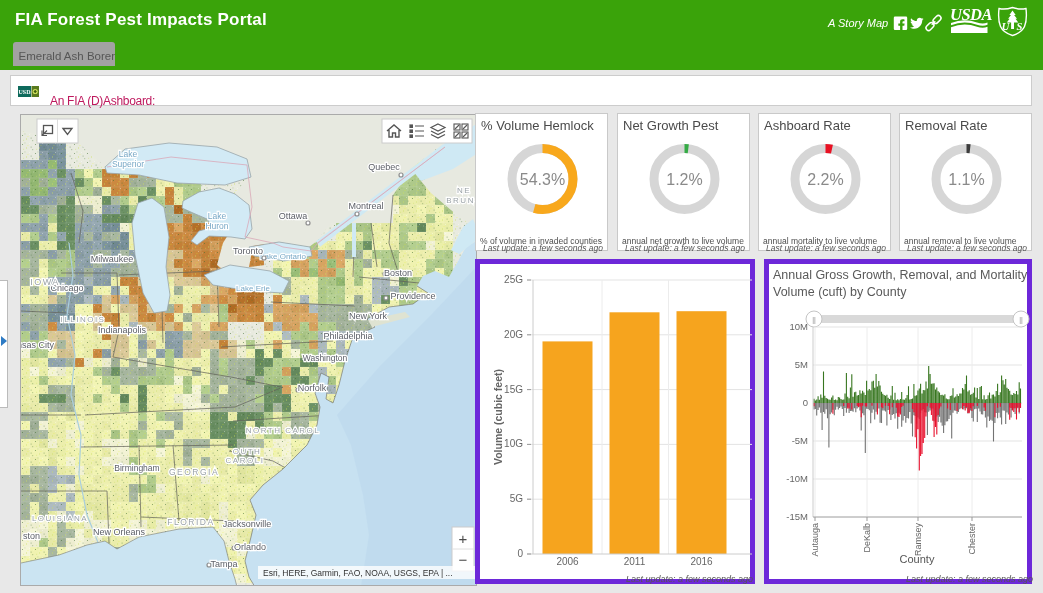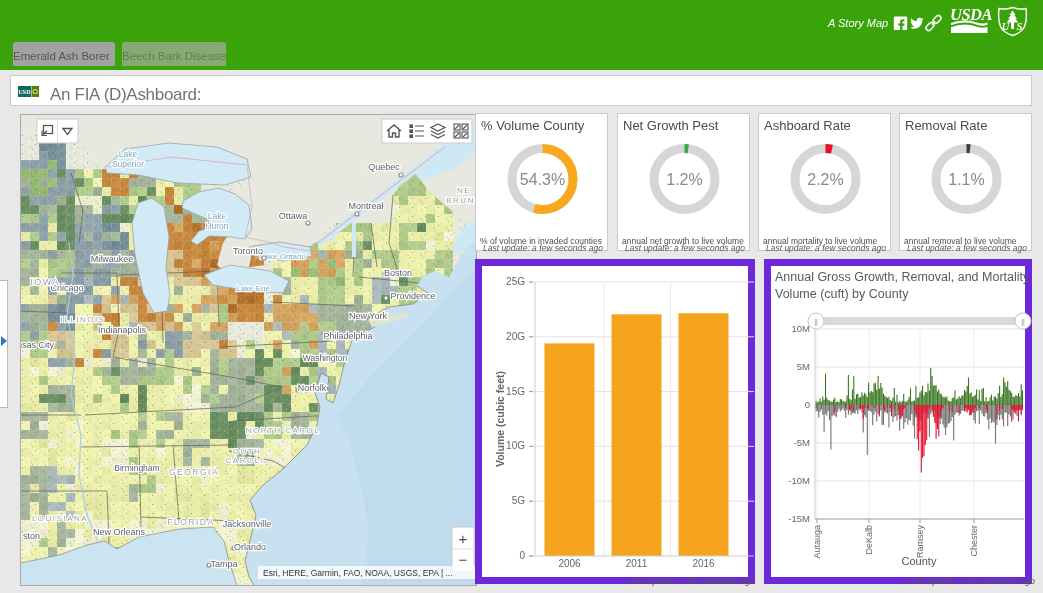--- a/index.html
+++ b/index.html
@@ -1,38 +1,39 @@
 <!DOCTYPE html>
 <html><head><meta charset="utf-8">
 <style>
 * { margin:0; padding:0; box-sizing:border-box; }
 html,body { width:1043px; height:593px; overflow:hidden; font-family:"Liberation Sans",sans-serif; background:#e8e8e8; }
 .hdr { position:absolute; left:0; top:0; width:1043px; height:70px; background:#3aa30a; }
 .hdr h1 { position:absolute; left:15px; top:10px; font-size:17px; color:#fff; letter-spacing:0.2px; }
 .hicons { position:absolute; right:8px; top:2px;font-style:italic; }
-.tab { position:absolute; height:24px; top:42px; border-radius:3px 3px 0 0; font-size:11.5px; text-align:left; line-height:28px; white-space:nowrap; overflow:hidden; }
+.tab { position:absolute; height:24px; top:42px; border-radius:3px 3px 0 0; font-size:11.5px; text-align:right; line-height:28px; white-space:nowrap; overflow:hidden; }
 .tab1 { left:13px; width:102px; background:#a2a2a2; color:#565656; }
 .tab2 { left:122px; width:104px; background:#87aa74; color:#5f7f53; }
 .tab3 { left:232px; width:127px; background:#87aa74; color:#5f7f53; }
 .banner { position:absolute; left:10px; top:75px; width:1022px; height:31px; background:#fff; border:1px solid #ccc; }
 .banner .lg { position:absolute; left:7px; top:10px; }
-.banner .t1 { position:absolute; left:39px; top:9px; font-size:17px; color:#737373; letter-spacing:-0.3px; white-space:nowrap; }
+.banner .t1 { position:absolute; left:39px; top:18px; font-size:12px; color:#be185d; letter-spacing:-0.3px; white-space:nowrap; }
 .banner .t2 { position:absolute; left:211px; top:10px; font-size:11.5px; letter-spacing:-0.1px; color:#4a4a4a; white-space:nowrap; }
 .mapp { position:absolute; left:10px; top:114px; width:457px; height:472px; border:1px solid #aaa; background:#e8eadf; overflow:hidden;margin-left:10px; }
 .card { position:absolute; top:113px; width:133px; height:138px; background:#fff; border:1px solid #c9c9c9; }
 .ct { position:absolute; left:5px; top:4px; font-size:13px; color:#4a4a4a; white-space:nowrap; }
 .card svg { position:absolute; left:0; }
 .cc { position:absolute; left:4px; top:114px; font-size:8.5px; color:#4d4d4d; white-space:nowrap;margin-top:8px; }
 .cu { position:absolute; right:4px; top:129px; font-size:8.5px; color:#555; font-style:italic; white-space:nowrap; }
-.panel { position:absolute; top:259px; height:325px; background:#fff; border:7px solid #6d28d9; }
+.panel { position:absolute; top:259px; height:325px; background:#fff; border:5px solid #6d28d9; }
 .lpanel { position:absolute; left:0; top:280px; width:8px; height:128px; background:#fff; border:1px solid #bbb; border-left:none; }
 .larrow { position:absolute; left:1px; top:336px; width:0; height:0; border-left:6px solid #2e7bc4; border-top:5px solid transparent; border-bottom:5px solid transparent; }
 </style></head>
 <body>
 <div class="hdr">
+ <h1>FIA Forest Pest Impacts Portal</h1>
  <div class="hicons">
       <svg width="215" height="36" viewBox="0 0 215 36" style="display:block">
 <text x="8" y="24.5" font-size="11" fill="#fff">A Story Map</text>
 <g fill="#fff">
  <path d="M75 14.5 h11 a1.2 1.2 0 0 1 1.2 1.2 v11 a1.2 1.2 0 0 1 -1.2 1.2 h-11 a1.2 1.2 0 0 1 -1.2 -1.2 v-11 a1.2 1.2 0 0 1 1.2 -1.2 z M84.3 17.2 h-1.9 c-1.4 0-2.3.9-2.3 2.3 v1.9 h-1.8 v2.3 h1.8 v4.2 h2.4 v-4.2 h1.8 l.3 -2.3 h-2.1 v-1.5 c0-.4.3-.6.7-.6 h1.4 z" fill-rule="evenodd"></path>
  <path d="M103.8 16.9 c-.5.2-1 .4-1.6.5 .6-.3 1-.9 1.2-1.5 -.5.3-1.1.6-1.8.7 -.5-.5-1.2-.9-2-.9 -1.5 0-2.8 1.2-2.8 2.8 0 .2 0 .4.1.6 -2.3-.1-4.4-1.2-5.8-2.9 -.2.4-.4.9-.4 1.4 0 1 .5 1.8 1.2 2.3 -.5 0-.9-.1-1.3-.3 0 1.3 1 2.4 2.2 2.7 -.2.1-.5.1-.7.1 -.2 0-.4 0-.5-.1 .4 1.1 1.4 1.9 2.6 1.9 -1 .8-2.2 1.2-3.5 1.2 -.2 0-.4 0-.7 0 1.2.8 2.7 1.3 4.3 1.3 5.1 0 7.9-4.3 7.9-7.9 v-.4 c.5-.4 1-.9 1.4-1.5 z"></path>
 </g>
 <g transform="translate(113.5,21) rotate(-45)" stroke="#fff" fill="none" stroke-width="1.5">
  <rect x="-9.5" y="-2.6" width="9" height="5.2" rx="2.6"></rect>
  <rect x="0.5" y="-2.6" width="9" height="5.2" rx="2.6"></rect>
@@ -45,21 +46,20 @@
 </g>
 <g transform="translate(179,5)">
  <path d="M13.5 0.5 C18 2,23 2.5,27 1.5 C27.8 9,27.5 15,25.5 19.5 C23.5 24,19 26.8,13.5 28.5 C8 26.8,3.5 24,1.5 19.5 C-0.5 15,-0.8 9,0 1.5 C4 2.5,9 2,13.5 0.5 Z" fill="none" stroke="#fff" stroke-width="1.4"></path>
  <path d="M13.5 3.5 L16.7 8 h-1.6 l2.9 3.8 h-1.5 l2.8 3.6 h-4.3 v6.6 h-2.9 v-6.6 h-4.3 l2.8 -3.6 h-1.5 l2.9 -3.8 h-1.6 z" fill="#fff"></path>
  <text x="2.8" y="23" font-size="10.5" font-weight="bold" fill="#fff" font-family="Liberation Serif">U</text>
  <text x="17.4" y="23" font-size="10.5" font-weight="bold" fill="#fff" font-family="Liberation Serif">S</text>
 </g>
 </svg>
     </div>
  <div class="tab tab1">Emerald Ash Borer</div>
- <div class="tab tab2">Beech Bark Disease</div>
 </div>
 <div class="banner">
  <div class="lg">
       <svg width="21" height="11" viewBox="0 0 21 11" style="display:block">
 <rect width="13" height="11" fill="#0e6a5c"></rect>
 <text x="0.5" y="8" font-size="6" fill="#fff" font-family="Liberation Serif" font-weight="bold">USDA</text>
 <rect x="13.5" width="7.5" height="11" fill="#5a7a1e"></rect>
 <circle cx="17.2" cy="5.5" r="2.6" fill="#cfe05a"></circle>
 <path d="M15.5 5.5 l1.7 -1.7 1.7 1.7 -1.7 1.7 z" fill="#3c5c10"></path>
 </svg>
@@ -1984,21 +1984,21 @@
   <line x1="431" y1="434" x2="453" y2="434" stroke="#e0e0e0"></line>
   <text x="442" y="429" font-size="15" fill="#4a4a4a" text-anchor="middle">+</text>
   <text x="442" y="450" font-size="15" fill="#4a4a4a" text-anchor="middle">−</text>
  </g>
  <rect x="237" y="451" width="220" height="13" fill="#ffffff" opacity="0.78"></rect>
  <text x="242" y="461" font-size="8.5" fill="#323232">Esri, HERE, Garmin, FAO, NOAA, USGS, EPA | ...</text>
 </g>
 </svg>
   </div>
 <div class="card" style="left:475px">
-    <div class="ct">% Volume County</div>
+    <div class="ct">% Volume Hemlock</div>
 <svg width="133" height="96" viewBox="0 0 133 96" style="top:17px">
  <g transform="translate(66.5,48)">
   <circle r="30.5" fill="none" stroke="#d6d6d6" stroke-width="9"></circle>
   <circle r="30.5" fill="none" stroke="#f8a81c" stroke-width="9" stroke-dasharray="104.06 191.64" transform="rotate(-90)"></circle>
   <text x="0" y="5.5" font-size="16" fill="#8a8a8a" text-anchor="middle">54.3%</text>
  </g>
 </svg>
 <div class="cc">% of volume in invaded counties</div>
 <div class="cu">Last update: a few seconds ago</div>
   </div>

